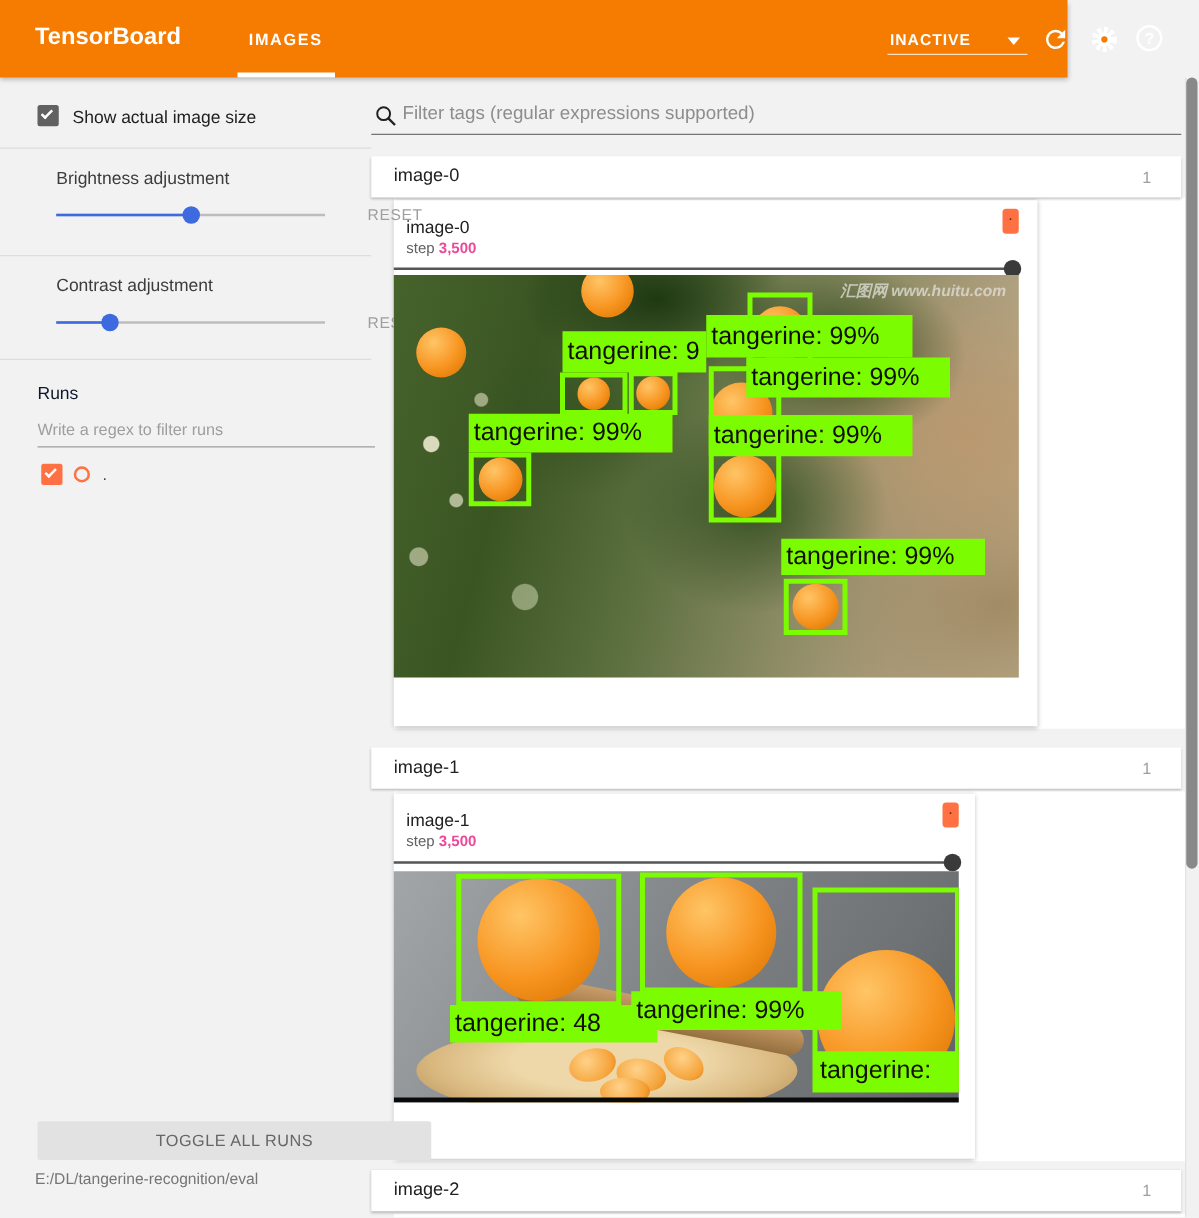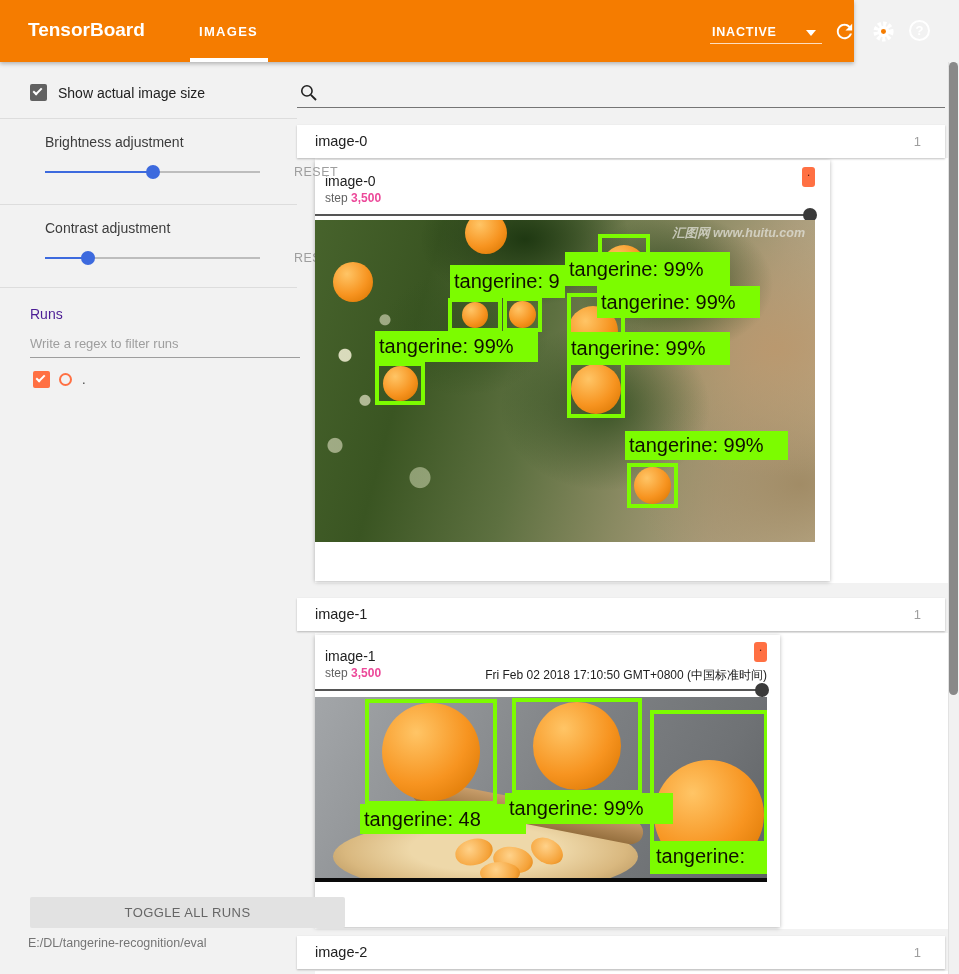--- a/index.html
+++ b/index.html
@@ -32,21 +32,21 @@
   .search-input::placeholder { color:#8d8d8d; }
 
   
   .divider { position:absolute; left:0; width:297px; height:1px; background:#ddd; z-index:2; }
   .side-label { position:absolute; left:45px; font-size:14px; color:#3c3c3c; z-index:2; }
   .reset-btn { position:absolute; font-size:12.5px; color:#9e9e9e; letter-spacing:.5px; cursor:pointer; white-space:nowrap; }
   .slider { position:absolute; left:45px; width:215px; height:14px; z-index:2; }
   .slider-track { position:absolute; left:0; top:6px; width:100%; height:2px; background:#bdbdbd; }
   .slider-fill { position:absolute; left:0; top:6px; height:2px; background:#3d6ade; }
   .slider-thumb { position:absolute; top:0; width:14px; height:14px; border-radius:50%; background:#3d6ade; }
-  .runs-title { position:absolute; left:30px; top:306px; font-size:14px; color:#4c1d95; }
+  .runs-title { position:absolute; left:30px; top:306px; font-size:14px; color:#0f172a; }
   .regex-input { position:absolute; left:30px; top:336px; width:270px; border:none; outline:none; background:transparent; font-size:13px; color:#424242; border-bottom:1px solid #9e9e9e; padding-bottom:6px; font-family:"Liberation Sans",sans-serif; }
   .regex-input::placeholder { color:#9e9e9e; }
   .run-row { position:absolute; left:33px; top:371px; display:flex; align-items:center; z-index:2; }
   .run-checkbox { width:17px; height:17px; border-radius:2px; background:#ff7043; }
   .run-circle { width:13px; height:13px; border:2px solid #ff7043; border-radius:50%; margin-left:9px; }
   .run-name { margin-left:10px; font-size:13px; color:#424242; }
   .toggle-btn { position:absolute; left:30px; top:897px; width:315px; height:31px; background:#e2e2e2; border-radius:2px; color:#666; font-size:13px; letter-spacing:.4px; text-align:center; line-height:31px; z-index:5; cursor:pointer; }
   .logdir { position:absolute; left:28px; top:936px; font-size:12.5px; color:#757575; z-index:5; }
 
   
@@ -126,20 +126,21 @@
   <div class="checkbox">
       <div class="checkmark"></div>
     </div>
   <div class="check-label">Show actual image size</div>
 </div>
 <div class="search-row">
   <svg width="19" height="19" viewBox="0 0 24 24">
       <circle cx="10" cy="10" r="6.5" fill="none" stroke="#212121" stroke-width="2"></circle>
       <line x1="15" y1="15" x2="21.5" y2="21.5" stroke="#212121" stroke-width="2.4"></line>
     </svg>
+  <input class="search-input" placeholder="Filter tags (regular expressions supported)" style="">
 </div>
 
 <div class="divider" style="top:118px;"></div>
 <div class="side-label" style="top:134px;">Brightness adjustment</div>
 <div class="slider" style="top:165px;">
   <div class="slider-track"></div>
   <div class="slider-fill" style="width: 50%;"></div>
   <div class="slider-thumb" style="left: calc(50% - 7px);"></div>
 </div>
 <div class="reset-btn" style="left:294px; top:165px; z-index:5;">RESET</div>
@@ -209,21 +210,20 @@
 
 <div class="tag-card" style="top:598px;">
   <div class="tag-name">image-1</div>
   <div class="tag-count">1</div>
 </div>
 
 <div class="pane" style="top:633px; height:296px;">
   <div class="viewer-card" style="width:465px; height:292px;">
     <div class="viewer-title">image-1</div>
     <div class="viewer-step"><span>step</span> <b>3,500</b></div>
-    <div class="viewer-date" style="width:452px;">Fri Feb 02 2018 17:10:50 GMT+0800 (中国标准时间)</div>
     <div class="run-chip" style="left:439px;">.</div>
     <div class="step-slider" style="left:0; top:48px; width:452px;">
       <div class="step-line"></div>
       <div class="step-thumb"></div>
     </div>
     <div class="photo photo1" style="left:0; top:62px; width:452px; height:185px;">
       <div class="plate"></div>
       <div class="segment" style="left:140px; top:142px; width:38px; height:26px; transform:rotate(-15deg);"></div>
       <div class="segment" style="left:178px; top:150px; width:40px; height:26px; transform:rotate(10deg);"></div>
       <div class="segment" style="left:215px; top:142px; width:34px; height:24px; transform:rotate(30deg);"></div>

